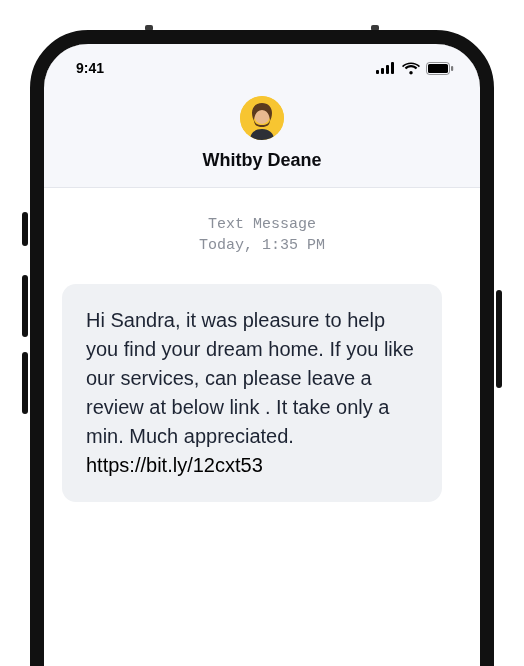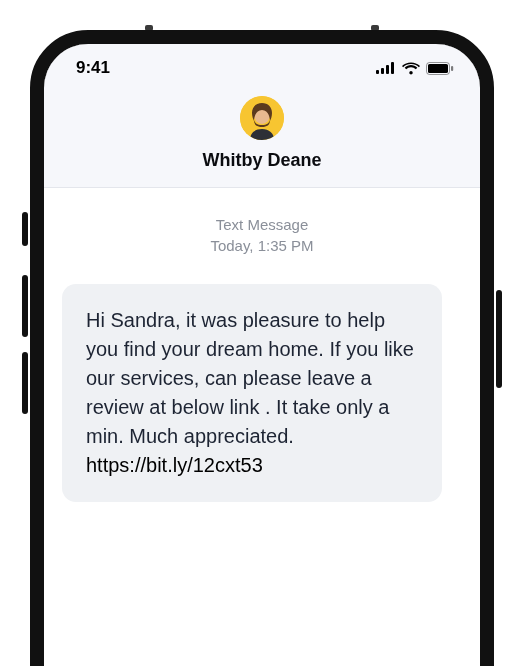--- a/index.html
+++ b/index.html
@@ -45,21 +45,21 @@
     display: flex;
     flex-direction: column;
   }
 
   .status-bar {
     height: 48px;
     display: flex;
     align-items: center;
     justify-content: space-between;
     padding: 0 26px 0 32px;
-    font-size: 17px;
+    font-size: 14px;
     font-weight: 600;
     color: #000;
   }
   .status-icons { display: flex; align-items: center; gap: 6px; }
   .status-icons svg { display: block; }
 
   .header {
     display: flex;
     flex-direction: column;
     align-items: center;
@@ -90,20 +90,21 @@
     padding: 26px 18px 0;
     display: flex;
     flex-direction: column;
   }
   .thread-meta {
     text-align: center;
     color: #8a8f99;
     font-size: 15px;
     line-height: 1.4;
     margin-bottom: 28px;
+    font-family: Liberation Mono, monospace;
   }
   .bubble {
     background: #eff1f4;
     border-radius: 14px;
     padding: 22px 24px;
     max-width: 380px;
     font-size: 20px;
     line-height: 1.45;
     color: #1d2433;
     align-self: flex-start;

